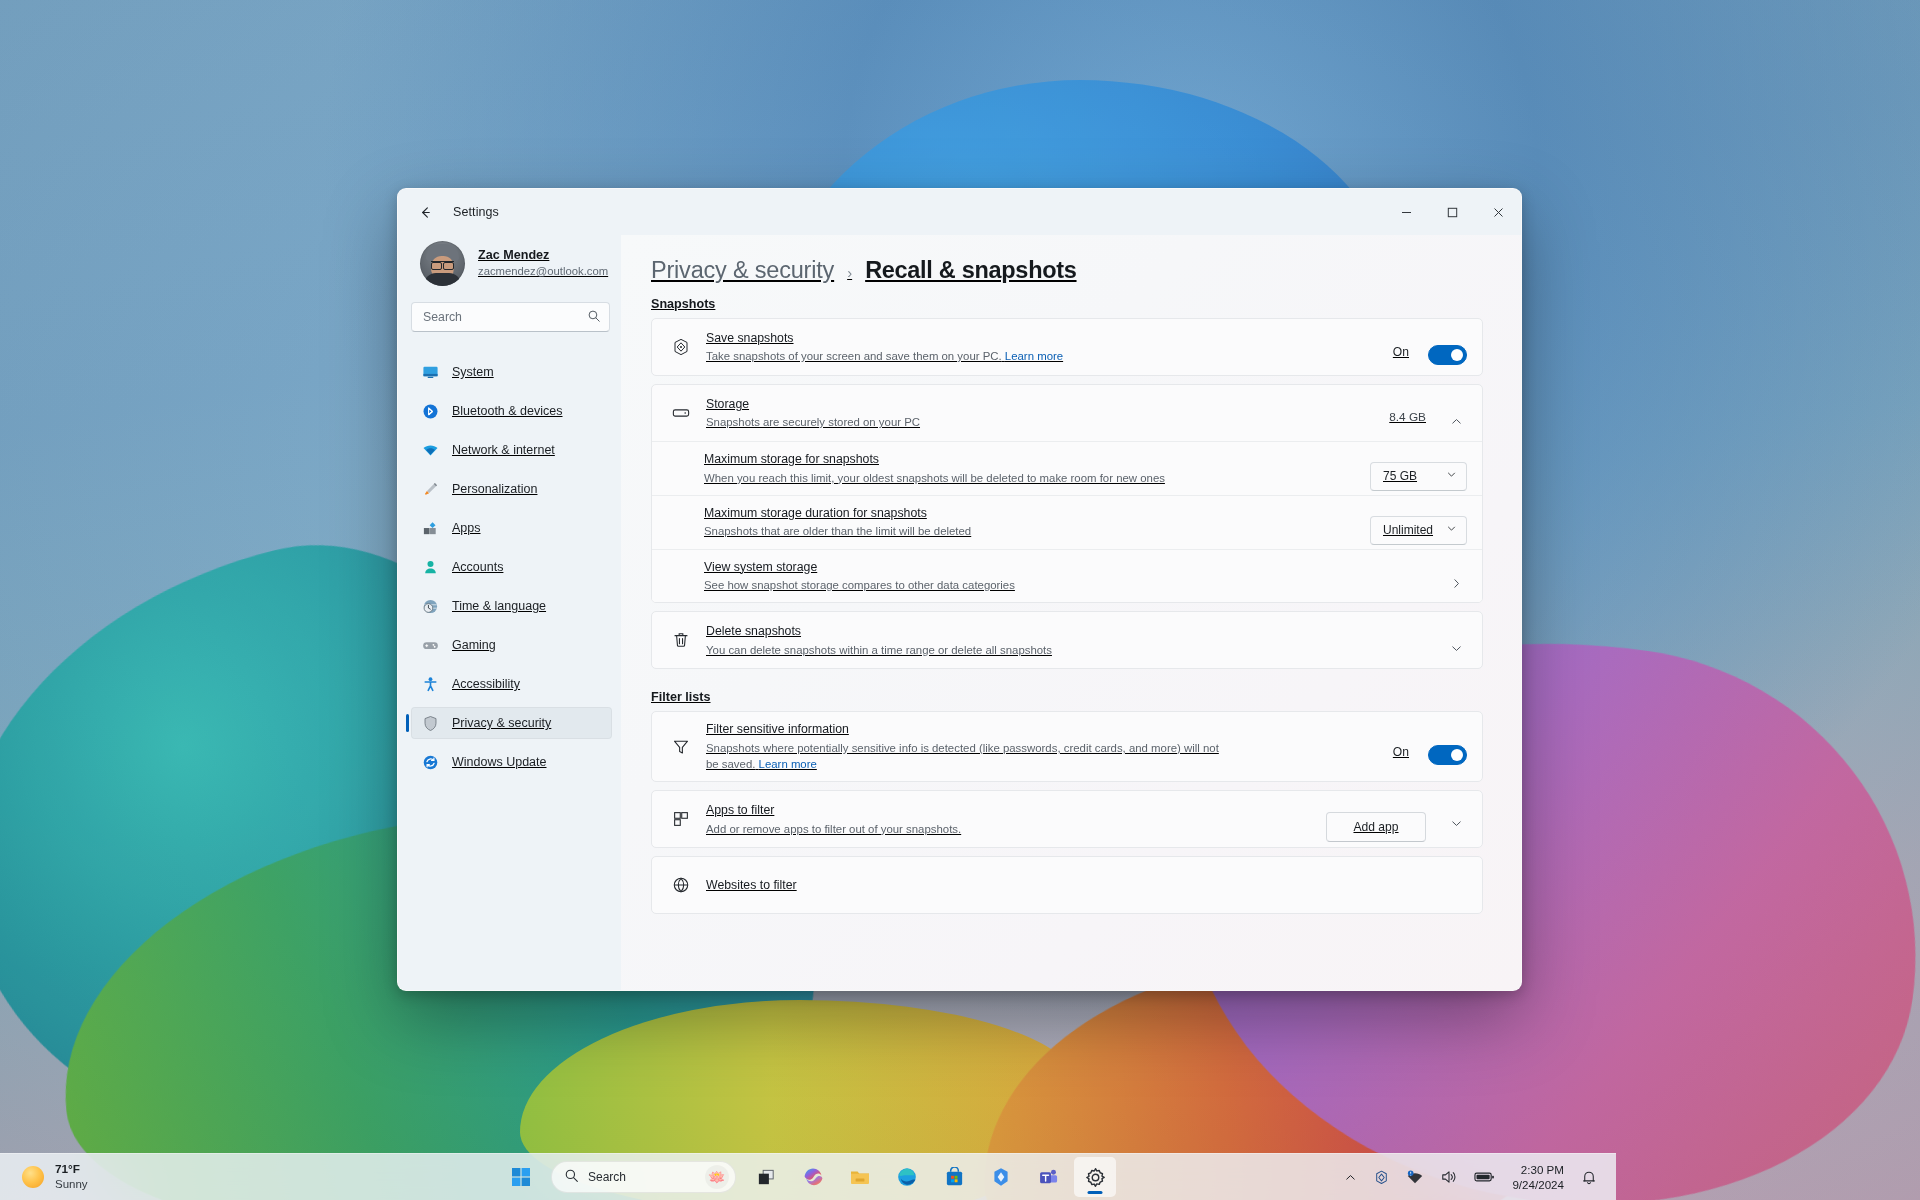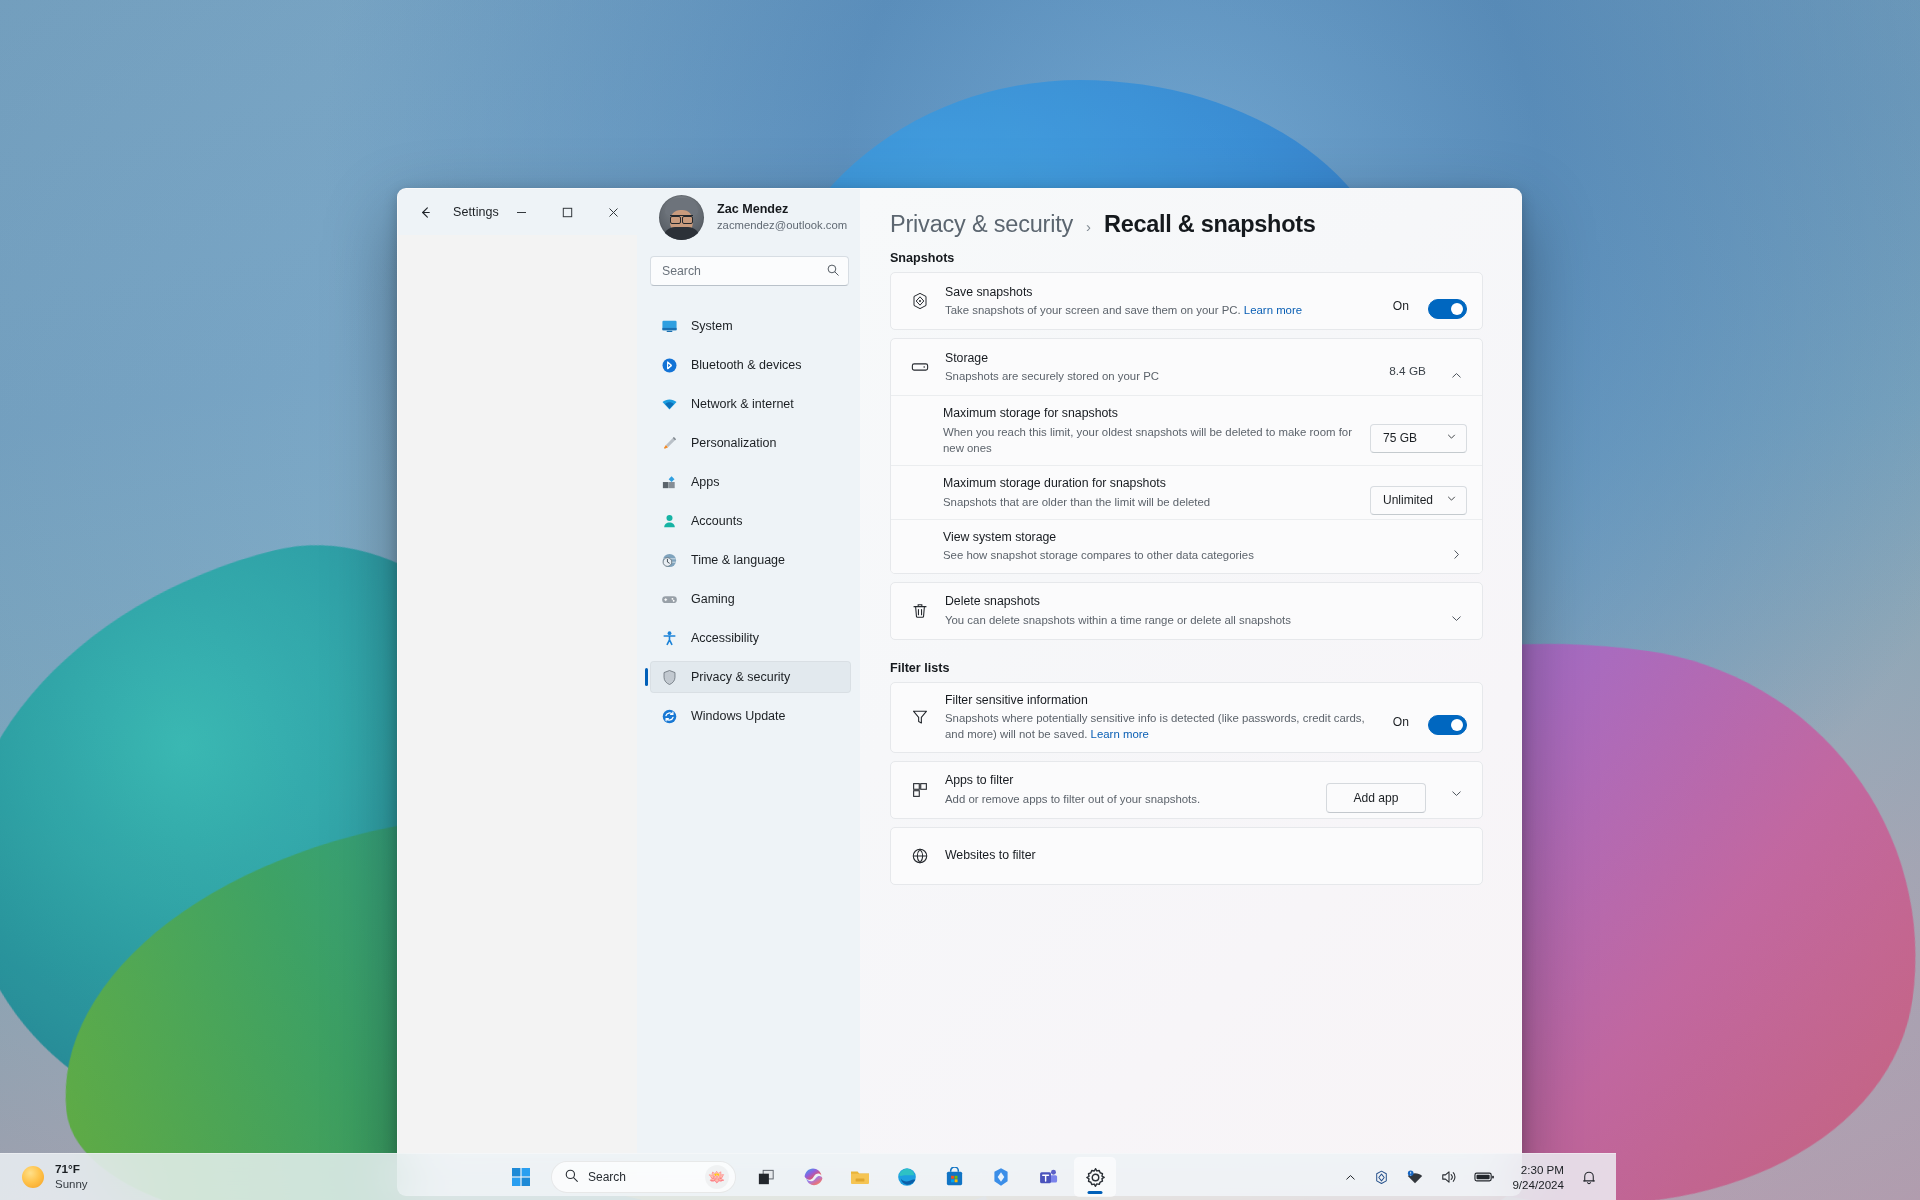--- a/index.html
+++ b/index.html
@@ -56,26 +56,26 @@
   }
   #vignette {
     position: absolute; inset: 0;
     background: radial-gradient(ellipse at 50% 40%, rgba(255,255,255,0.05) 0%, rgba(0,0,0,0.12) 100%);
   }
 
   
   #settings-window {
     position: absolute;
     left: 397px; top: 188px;
-    width: 1125px; height: 1008px;
+    width: 1125px; height: 803px;
     background: #f3f3f3;
     border-radius: 9px;
     overflow: hidden;
     box-shadow: 0 28px 70px rgba(0,0,0,.34), 0 4px 14px rgba(0,0,0,.22);
-    display: flex; flex-direction: row;
+    display: flex; flex-direction: column;
     border: 1px solid rgba(255,255,255,.5);
   }
   .titlebar {
     height: 46px; flex: 0 0 46px;
     display: flex; align-items: center;
     background: #eef3f7;
     padding-left: 10px;
   }
   .back-btn {
     width: 34px; height: 30px;
@@ -85,21 +85,21 @@
   .title-text {
     font-size: 12.5px; color: #1b1f23; margin-left: 11px; letter-spacing: .1px;
   }
   .win-controls { margin-left: auto; display: flex; height: 46px; }
   .win-btn {
     width: 46px; height: 46px;
     display: flex; align-items: center; justify-content: center;
     color: #33383d; font-size: 12px;
   }
 
-  .window-body { flex: 1; display: flex; min-height: 0; }
+  .window-body { flex: 1; display: flex; min-height: 0; text-decoration: underline; }
 
   
   #sidebar {
     width: 223px; flex: 0 0 223px;
     background: #eef3f7;
     padding: 0 5px 0 13px;
     display: flex; flex-direction: column;
   }
   .account {
     display: flex; align-items: center; gap: 13px;

